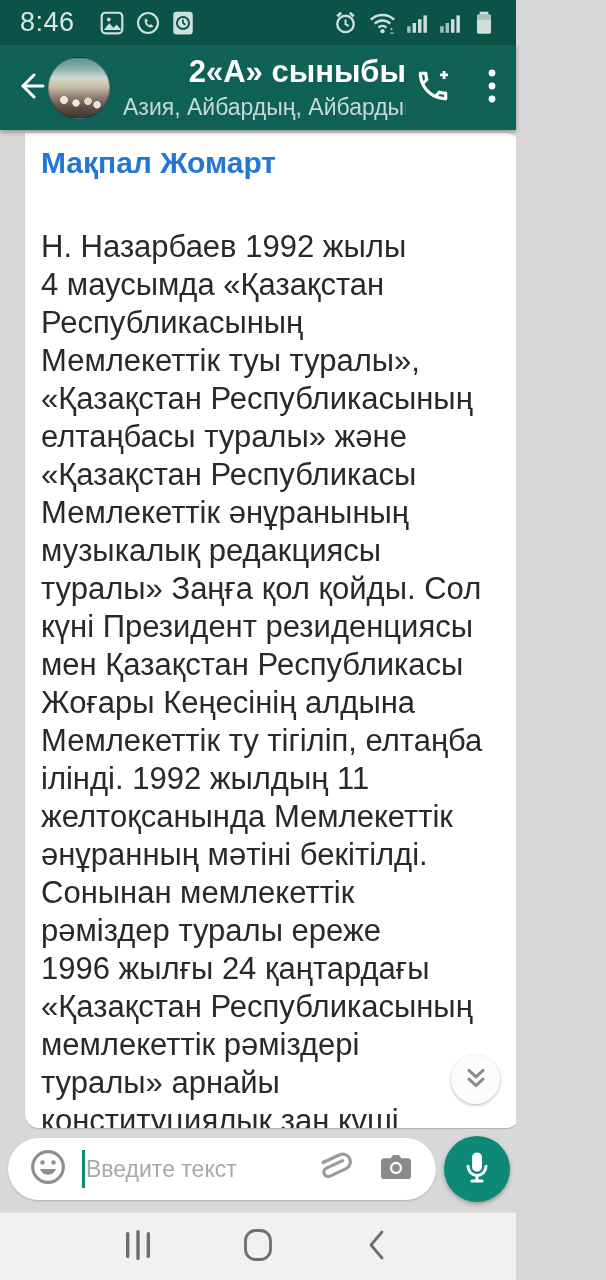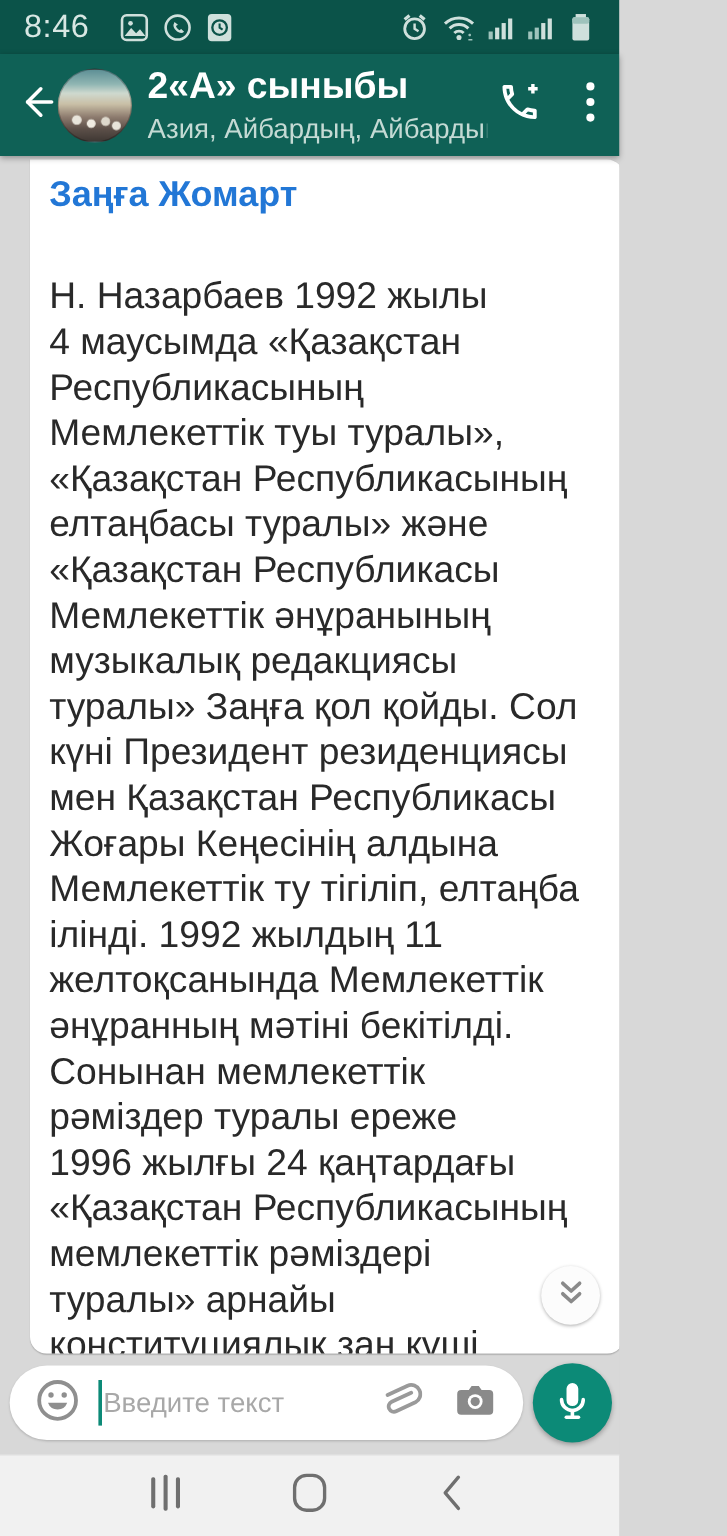--- a/index.html
+++ b/index.html
@@ -22,21 +22,21 @@
   .avatar { width:62px; height:62px; border-radius:50%; flex:0 0 auto; margin-right:13px;
             background:
               radial-gradient(circle at 25% 70%, #e8e4da 0 6%, transparent 7%),
               radial-gradient(circle at 45% 75%, #f0ece2 0 6%, transparent 7%),
               radial-gradient(circle at 65% 72%, #ddd8cc 0 6%, transparent 7%),
               radial-gradient(circle at 80% 78%, #e8e4da 0 5%, transparent 6%),
               linear-gradient(180deg,#5d8f95 0%,#8fb5b2 20%,#cfd9cf 33%,#c9bfa6 48%,#8d7b6e 66%,#5d5049 82%,#3e3733 100%);
             border:1px solid rgba(0,0,0,.25); }
   .header-text { flex:1 1 auto; min-width:0; overflow:hidden; }
   .header-title { color:#ffffff; font-size:31px; font-weight:bold; white-space:nowrap;
-                  overflow:hidden; line-height:38px; }
+                  overflow:hidden; line-height:38px;text-align:right; }
   .header-subtitle { color:#c4dad4; font-size:23px; white-space:nowrap; overflow:hidden;
                      line-height:29px; margin-top:2px; }
   .header-actions { display:flex; align-items:center; gap:34px; margin-left:8px; padding-right:4px; }
   .icon-btn { display:flex; align-items:center; justify-content:center; }
 
   
   .chat { position:relative; flex:1 1 auto; background:#d8d8d8; overflow:hidden; }
   .bubble { position:absolute; left:25px; top:3px; width:495px; height:995px;
             background:#ffffff; border-radius:0 14px 14px 14px;
             box-shadow:0 1px 1px rgba(0,0,0,.18); padding:10px 16px; overflow:hidden; }
@@ -172,21 +172,21 @@
               <circle cx="6" cy="33" r="3.4" fill="#ffffff"></circle>
             </svg>
         </span>
       </div>
     </div>
   </div>
 
   <div class="chat">
 
     <div class="bubble">
-      <div class="sender">Заңға Жомарт</div>
+      <div class="sender">Мақпал Жомарт</div>
       <div class="msg-text">Н. Назарбаев 1992 жылы
 4 маусымда «Қазақстан
 Республикасының
 Мемлекеттік туы туралы»,
 «Қазақстан Республикасының
 елтаңбасы туралы» және
 «Қазақстан Республикасы
 Мемлекеттік әнұранының
 музыкалық редакциясы
 туралы» Заңға қол қойды. Сол

